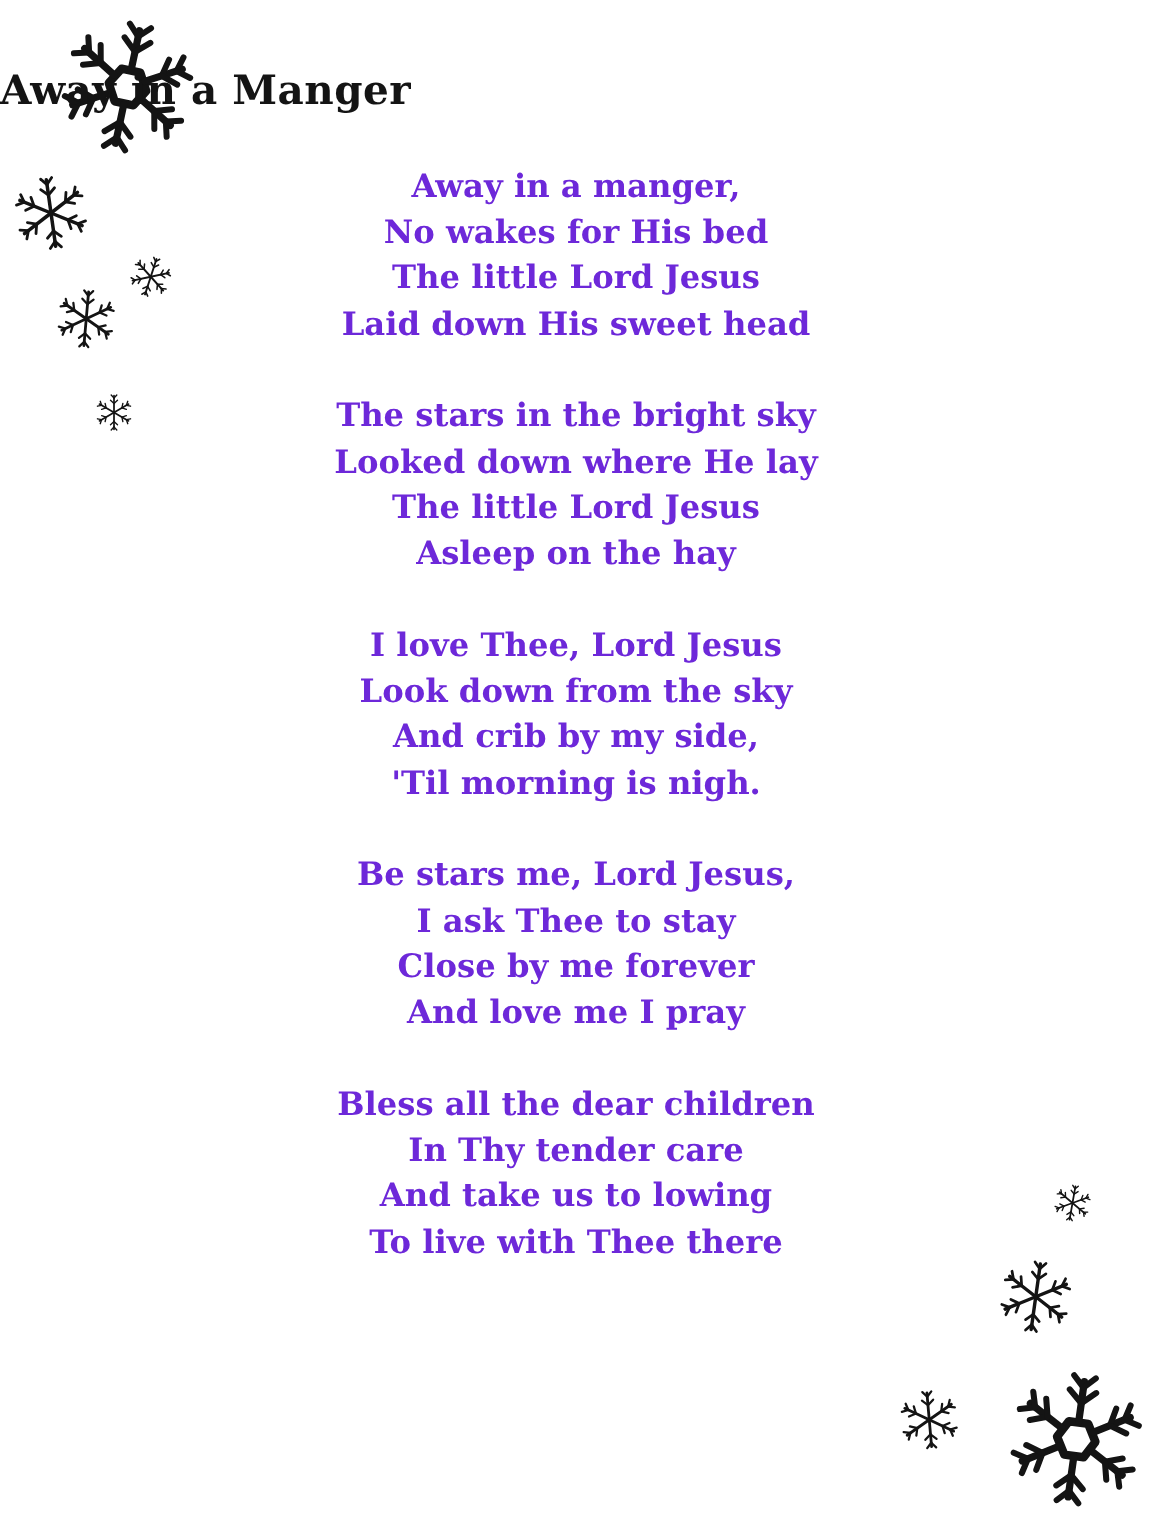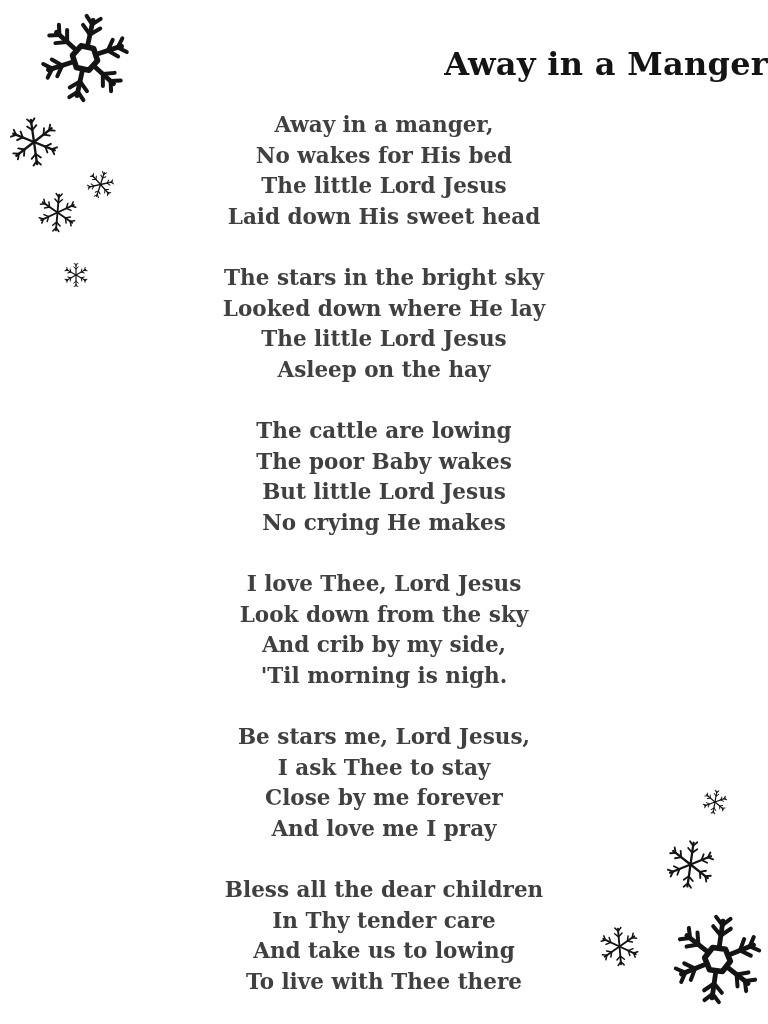--- a/index.html
+++ b/index.html
@@ -12,40 +12,40 @@
     background: #ffffff;
     overflow: hidden;
     font-family: "DejaVu Serif", "Liberation Serif", serif;
     color: #161616;
   }
   .title {
     position: absolute;
     top: 45px;
     left: 0;
     right: 0;
-    text-align: right;
-    font-size: 32px;
+    text-align: left;
+    font-size: 27px;
     font-weight: 700;
     letter-spacing: 0.3px;
     color: #141414;
   }
   .poem {
     position: absolute;
     top: 110px;
     left: 0;
     right: 0;
     text-align: center;
   }
   .stanza { margin-bottom: 31px; }
   .line {
     font-size: 21.5px;
     font-weight: 700;
     line-height: 30.5px;
     white-space: pre;
-    color: #404040;
+    color: #6d28d9;
   }
   .flake { position: absolute; }
   svg.defs { position: absolute; width: 0; height: 0; }
 </style>
 </head>
 <body>
 
 <svg class="defs" xmlns="http://www.w3.org/2000/svg" xmlns:xlink="http://www.w3.org/1999/xlink" aria-hidden="true">
   <defs>
     <g id="arm-big" fill="none" stroke="#141414" stroke-linecap="round">
@@ -122,26 +122,20 @@
       <div class="line">The little Lord Jesus</div>
       <div class="line">Laid down His sweet head</div>
     </div>
     <div class="stanza">
       <div class="line">The stars in the bright sky</div>
       <div class="line">Looked down where He lay</div>
       <div class="line">The little Lord Jesus</div>
       <div class="line">Asleep on the hay</div>
     </div>
     <div class="stanza">
-      <div class="line">The cattle are lowing</div>
-      <div class="line">The poor Baby wakes</div>
-      <div class="line">But little Lord Jesus</div>
-      <div class="line">No crying He makes</div>
-    </div>
-    <div class="stanza">
       <div class="line">I love Thee, Lord Jesus</div>
       <div class="line">Look down from the sky</div>
       <div class="line">And crib by my side,</div>
       <div class="line">'Til morning is nigh.</div>
     </div>
     <div class="stanza">
       <div class="line">Be stars me, Lord Jesus,</div>
       <div class="line">I ask Thee to stay</div>
       <div class="line">Close by me forever</div>
       <div class="line">And love me I pray</div>

